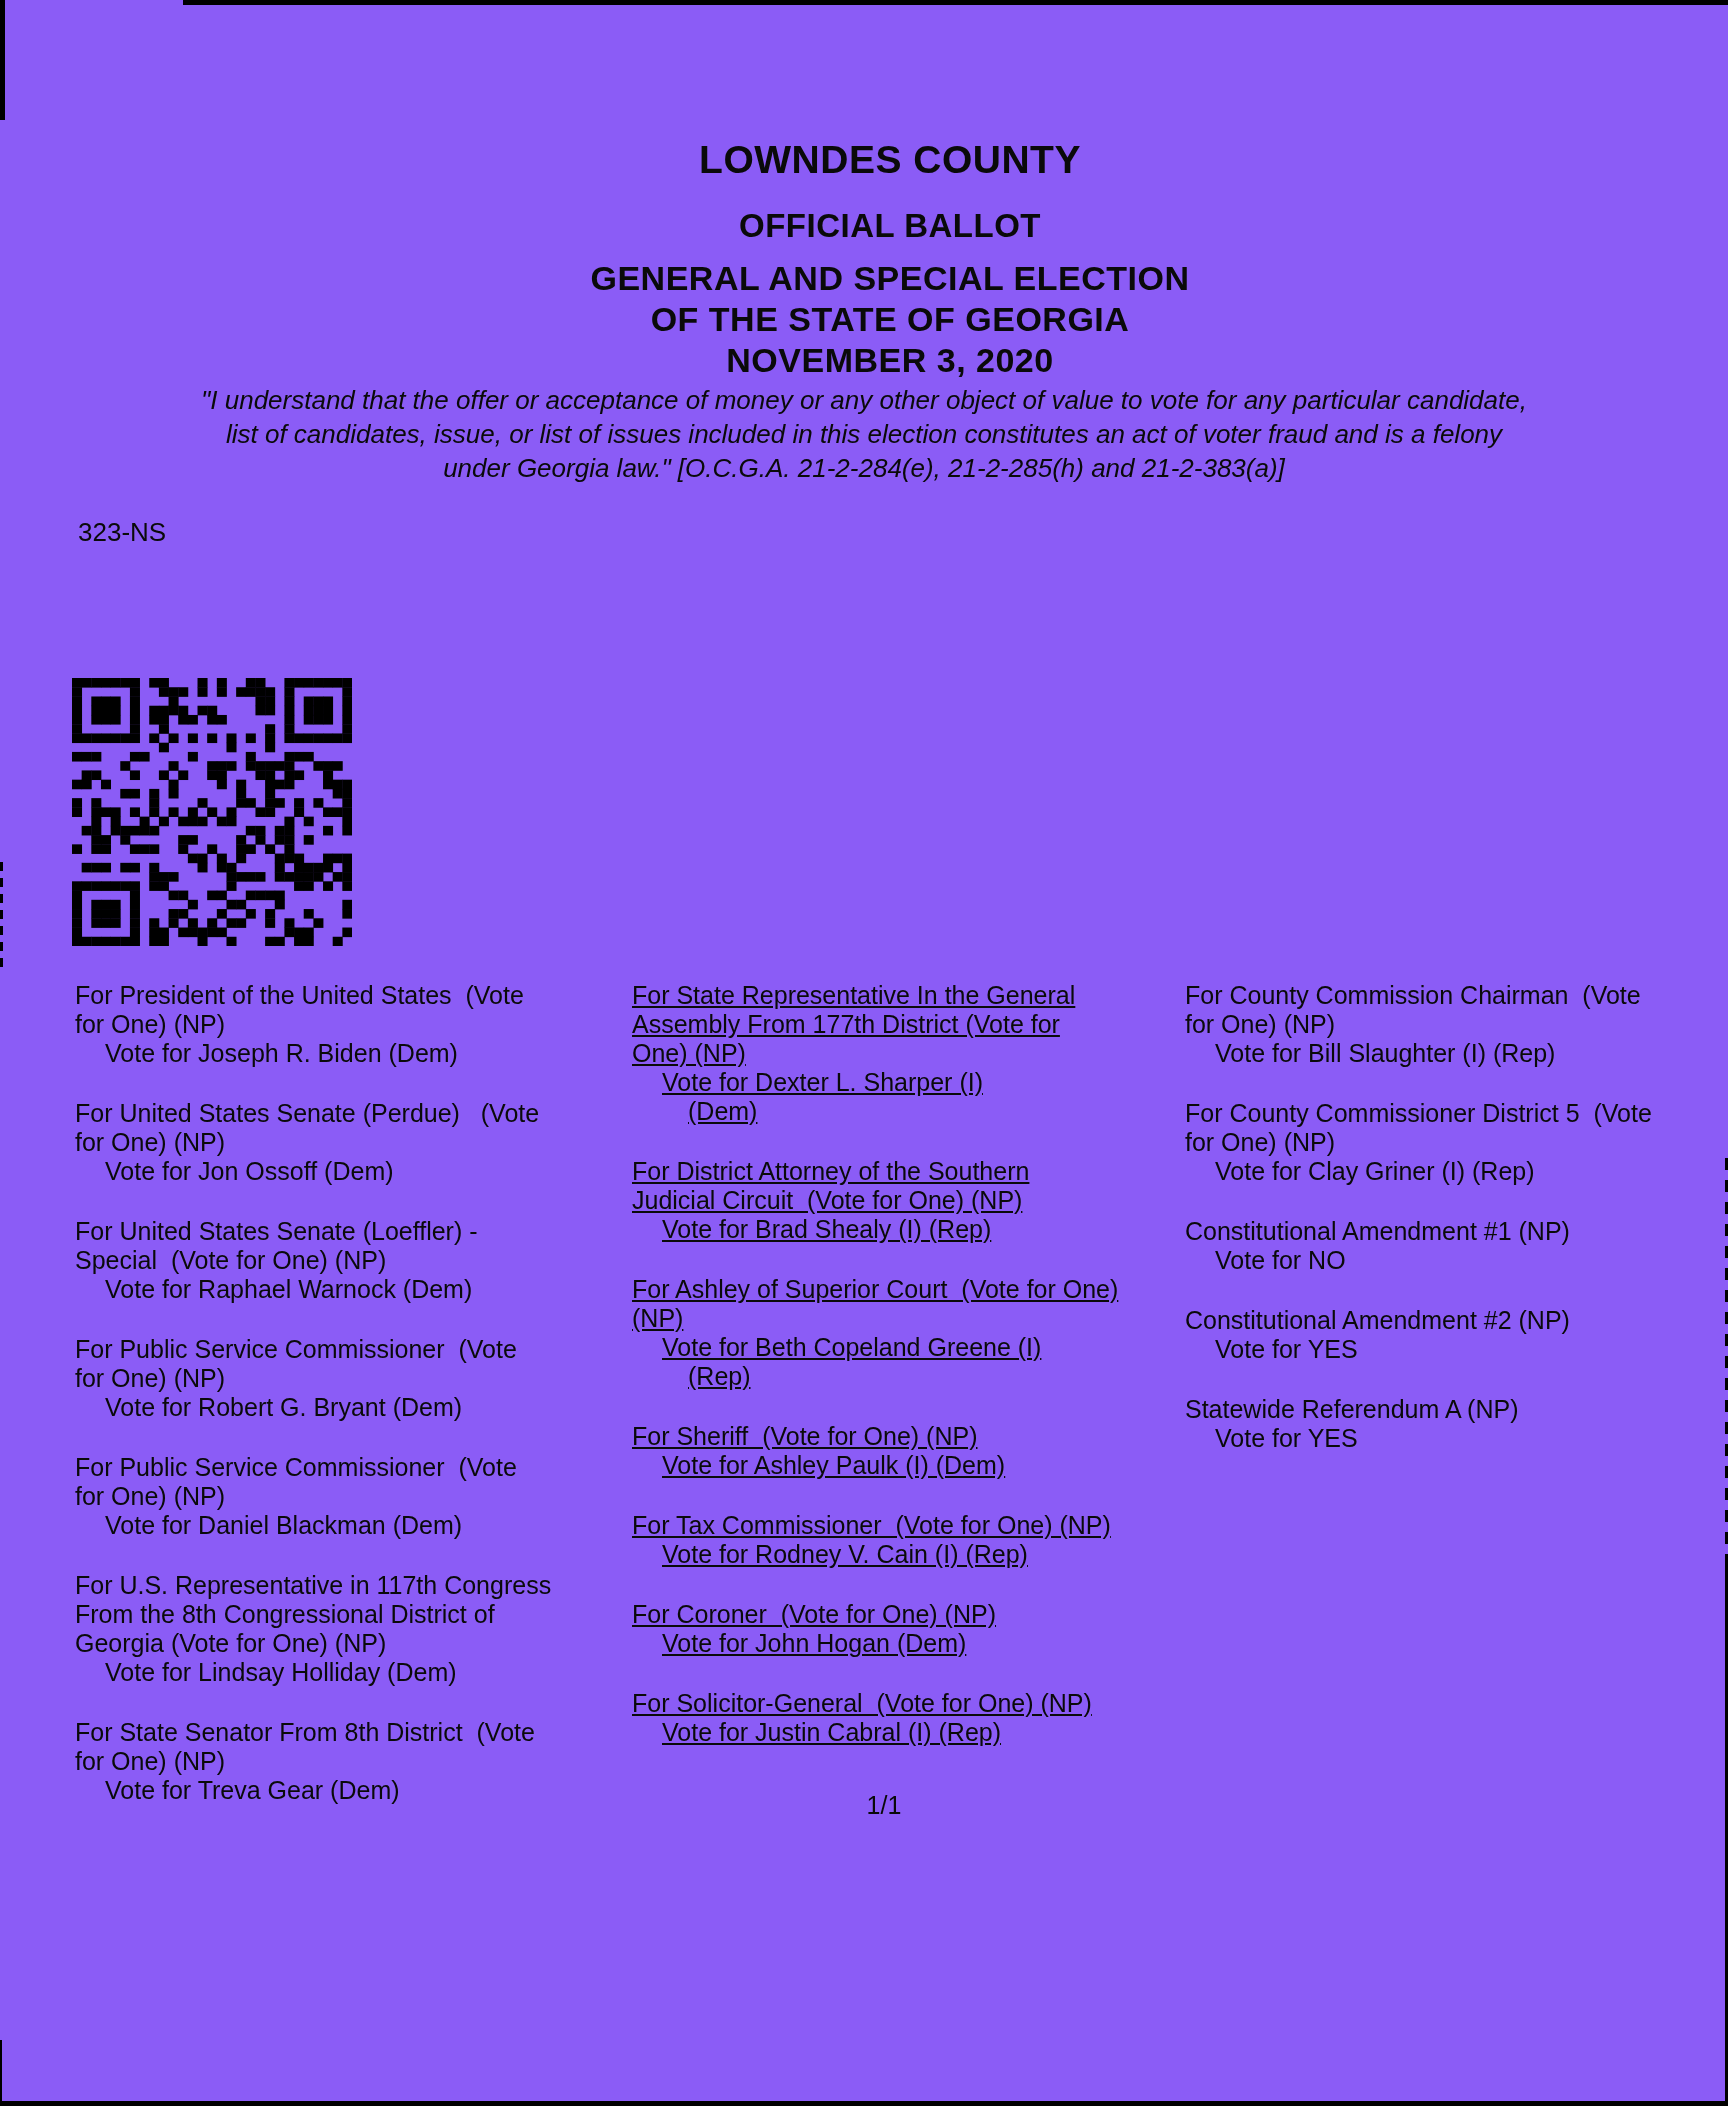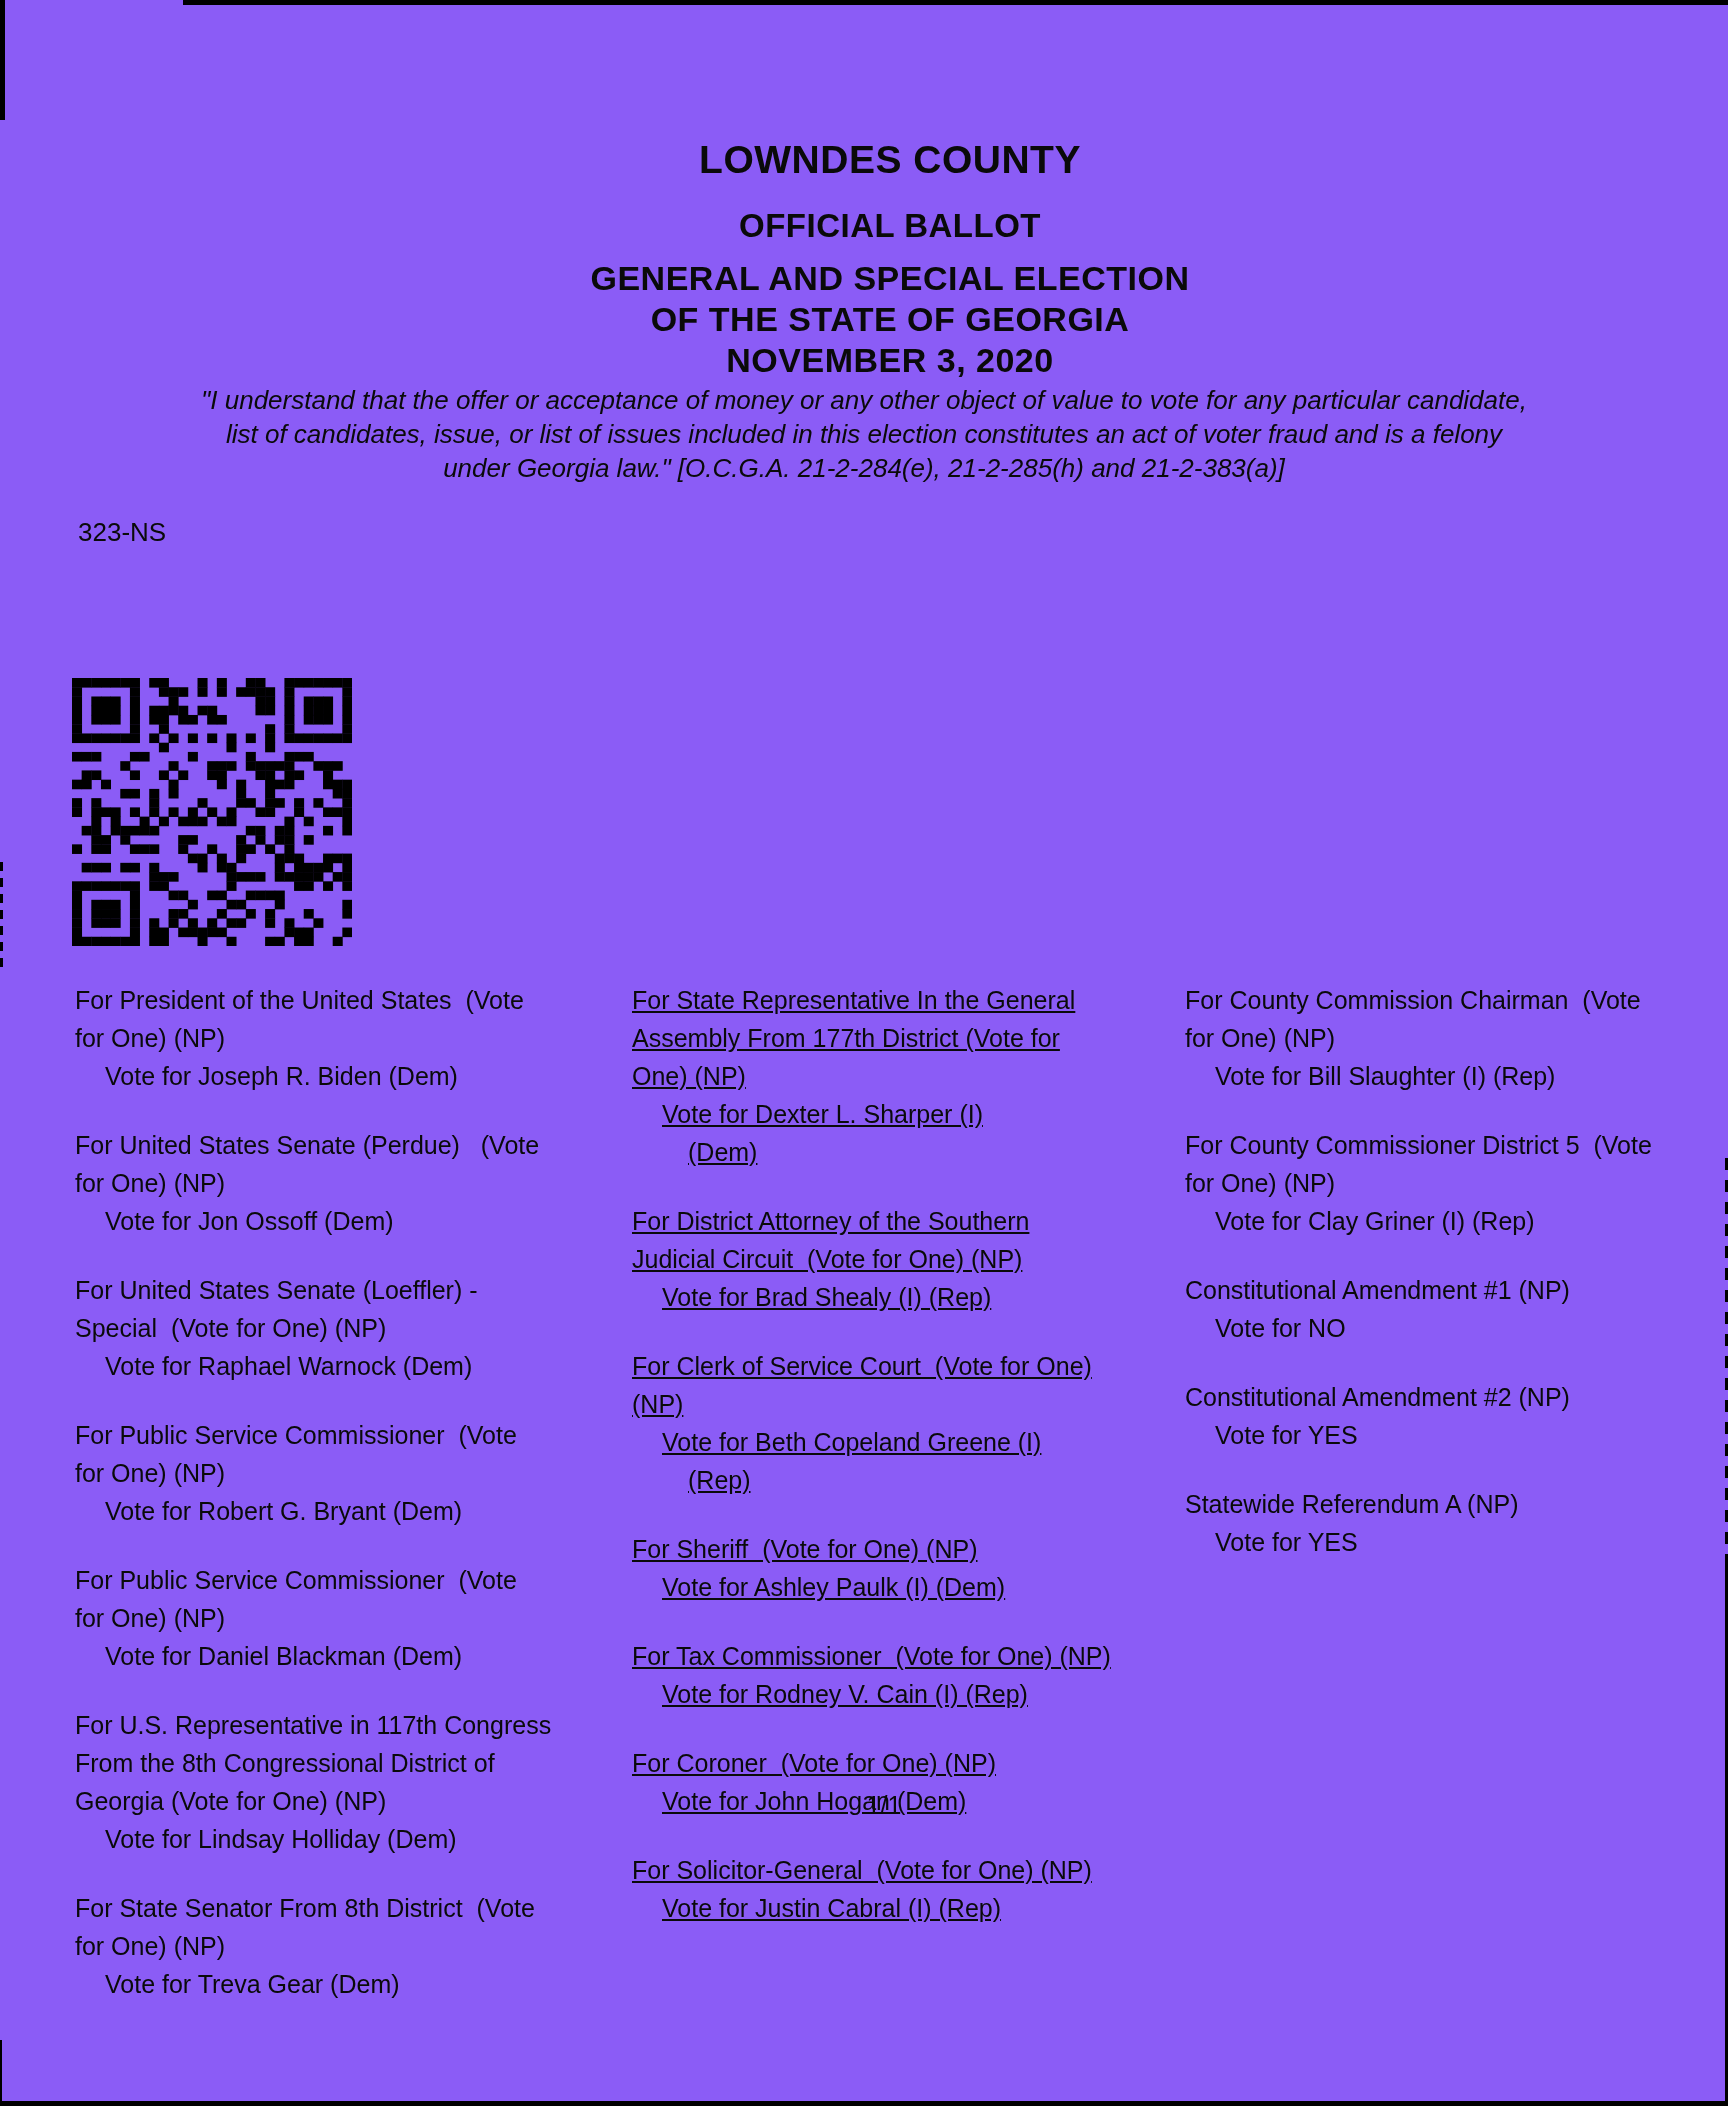--- a/index.html
+++ b/index.html
@@ -33,21 +33,21 @@
   .disclaimer {
     position: absolute; top: 383px; left: 34px; width: 1660px;
     font-style: italic; font-size: 26px; line-height: 34px;
     text-align: center; white-space: pre-line; font-weight: 500;
   }
   
   .style-code { position: absolute; top: 517px; left: 78px; font-size: 26px; }
   
   .qr { position: absolute; left: 72px; top: 678px; width: 280px; height: 268px; }
   
-  .col { position: absolute; top: 981px; font-size: 25px; line-height: 38px; }
+  .col { position: absolute; top: 981px; font-size: 25px; line-height: 29px; }
   .col1 { left: 75px;   width: 548px; }
   .col2 { left: 632px;  width: 548px; text-decoration: underline; }
   .col3 { left: 1185px; width: 560px; }
   .contest { margin: 0 0 31px 0; }
   .contest .title { margin: 0; white-space: pre-wrap; }
   .contest .vote  { margin: 0; padding-left: 56px; text-indent: -26px; white-space: pre-wrap; }
   
   .page-number { position: absolute; top: 1791px; left: 0; width: 1728px;
                  text-align: center; font-size: 25px; transform: translateX(20px); }
 </style>
@@ -494,21 +494,21 @@
 One) (NP)</p>
       <p class="vote">Vote for Dexter L. Sharper (I)
 (Dem)</p>
     </div>
     <div class="contest">
       <p class="title">For District Attorney of the Southern
 Judicial Circuit  (Vote for One) (NP)</p>
       <p class="vote">Vote for Brad Shealy (I) (Rep)</p>
     </div>
     <div class="contest">
-      <p class="title">For Clerk of Service Court  (Vote for One)
+      <p class="title">For Ashley of Superior Court  (Vote for One)
 (NP)</p>
       <p class="vote">Vote for Beth Copeland Greene (I)
 (Rep)</p>
     </div>
     <div class="contest">
       <p class="title">For Sheriff  (Vote for One) (NP)</p>
       <p class="vote">Vote for Ashley Paulk (I) (Dem)</p>
     </div>
     <div class="contest">
       <p class="title">For Tax Commissioner  (Vote for One) (NP)</p>

